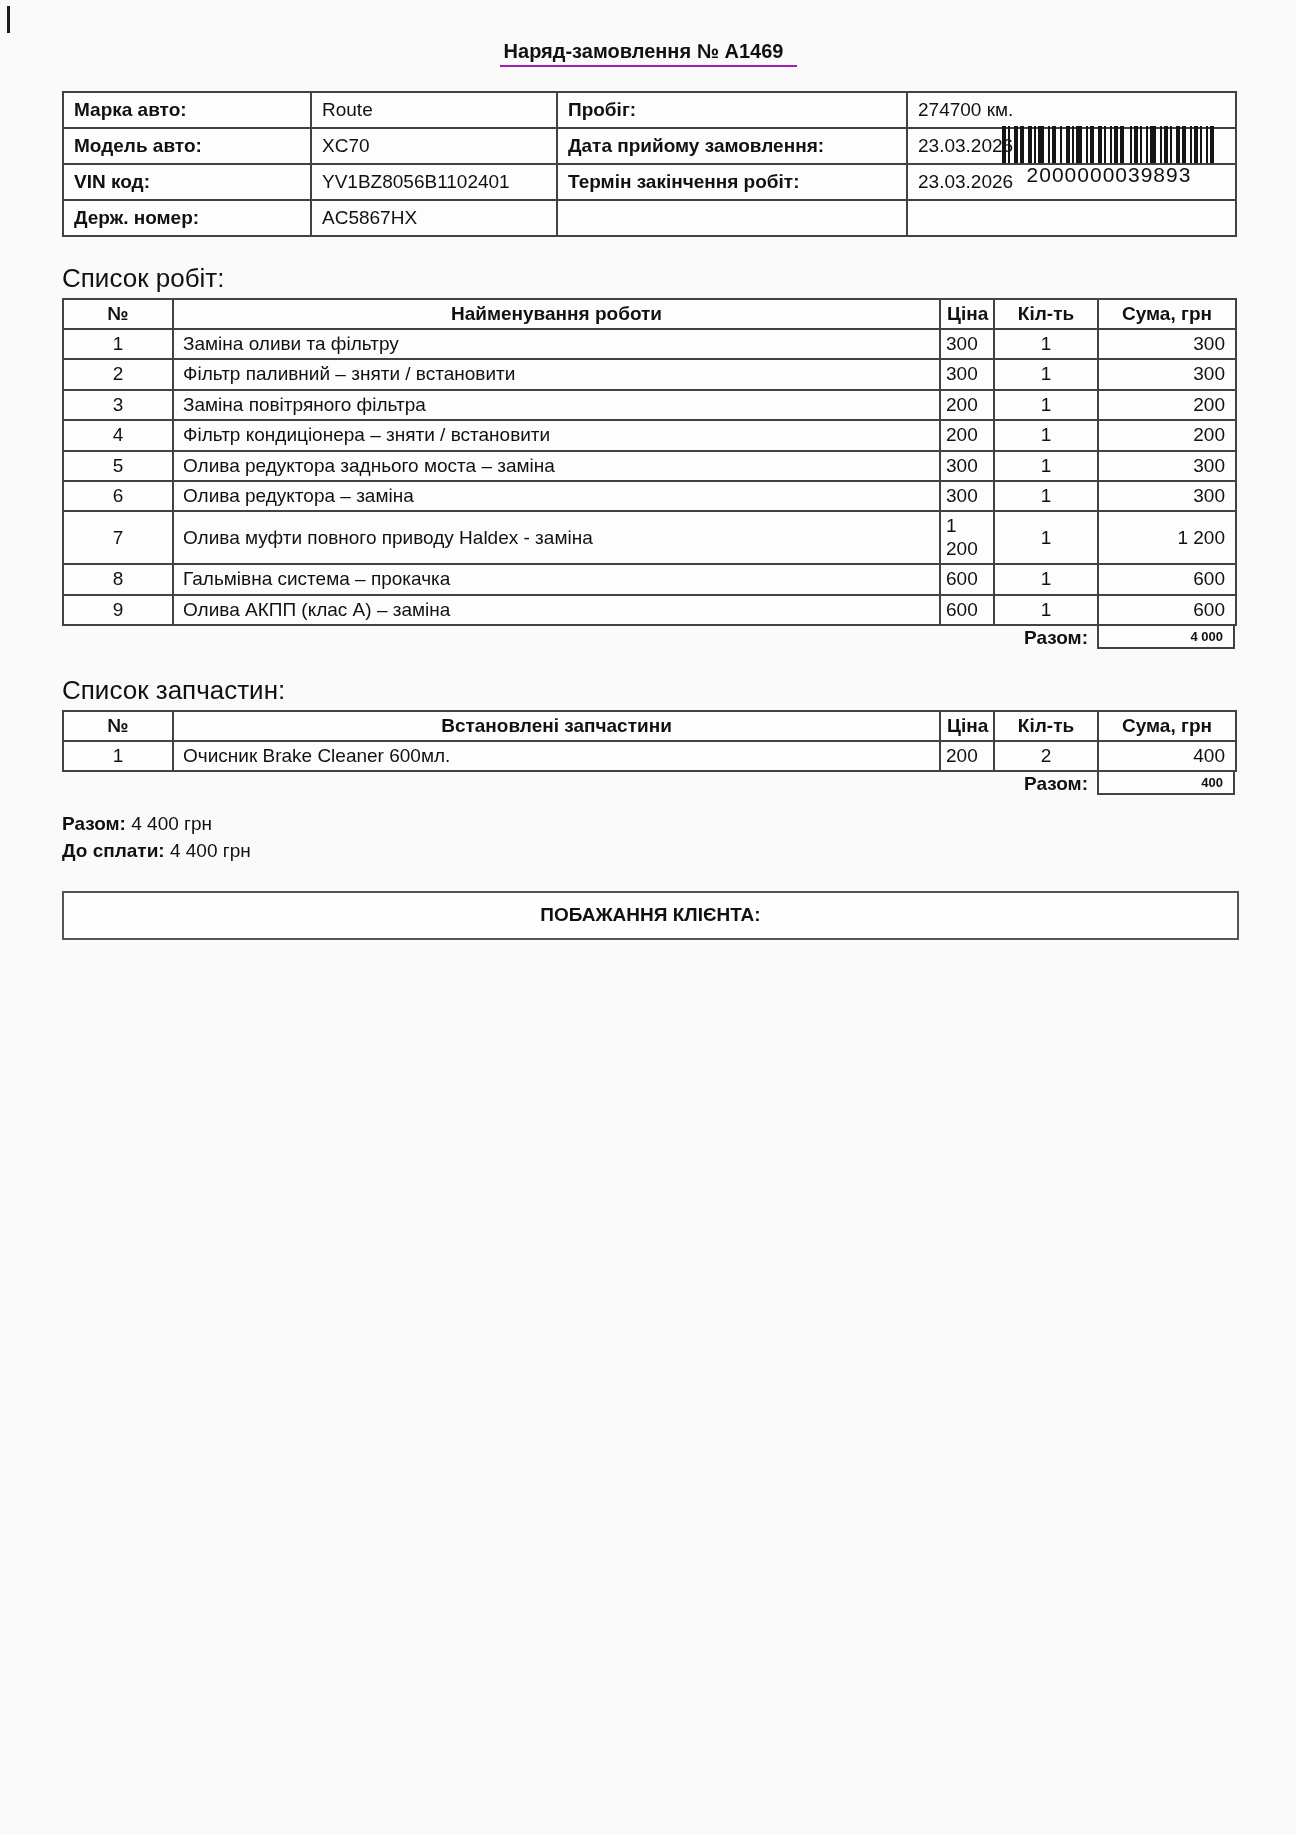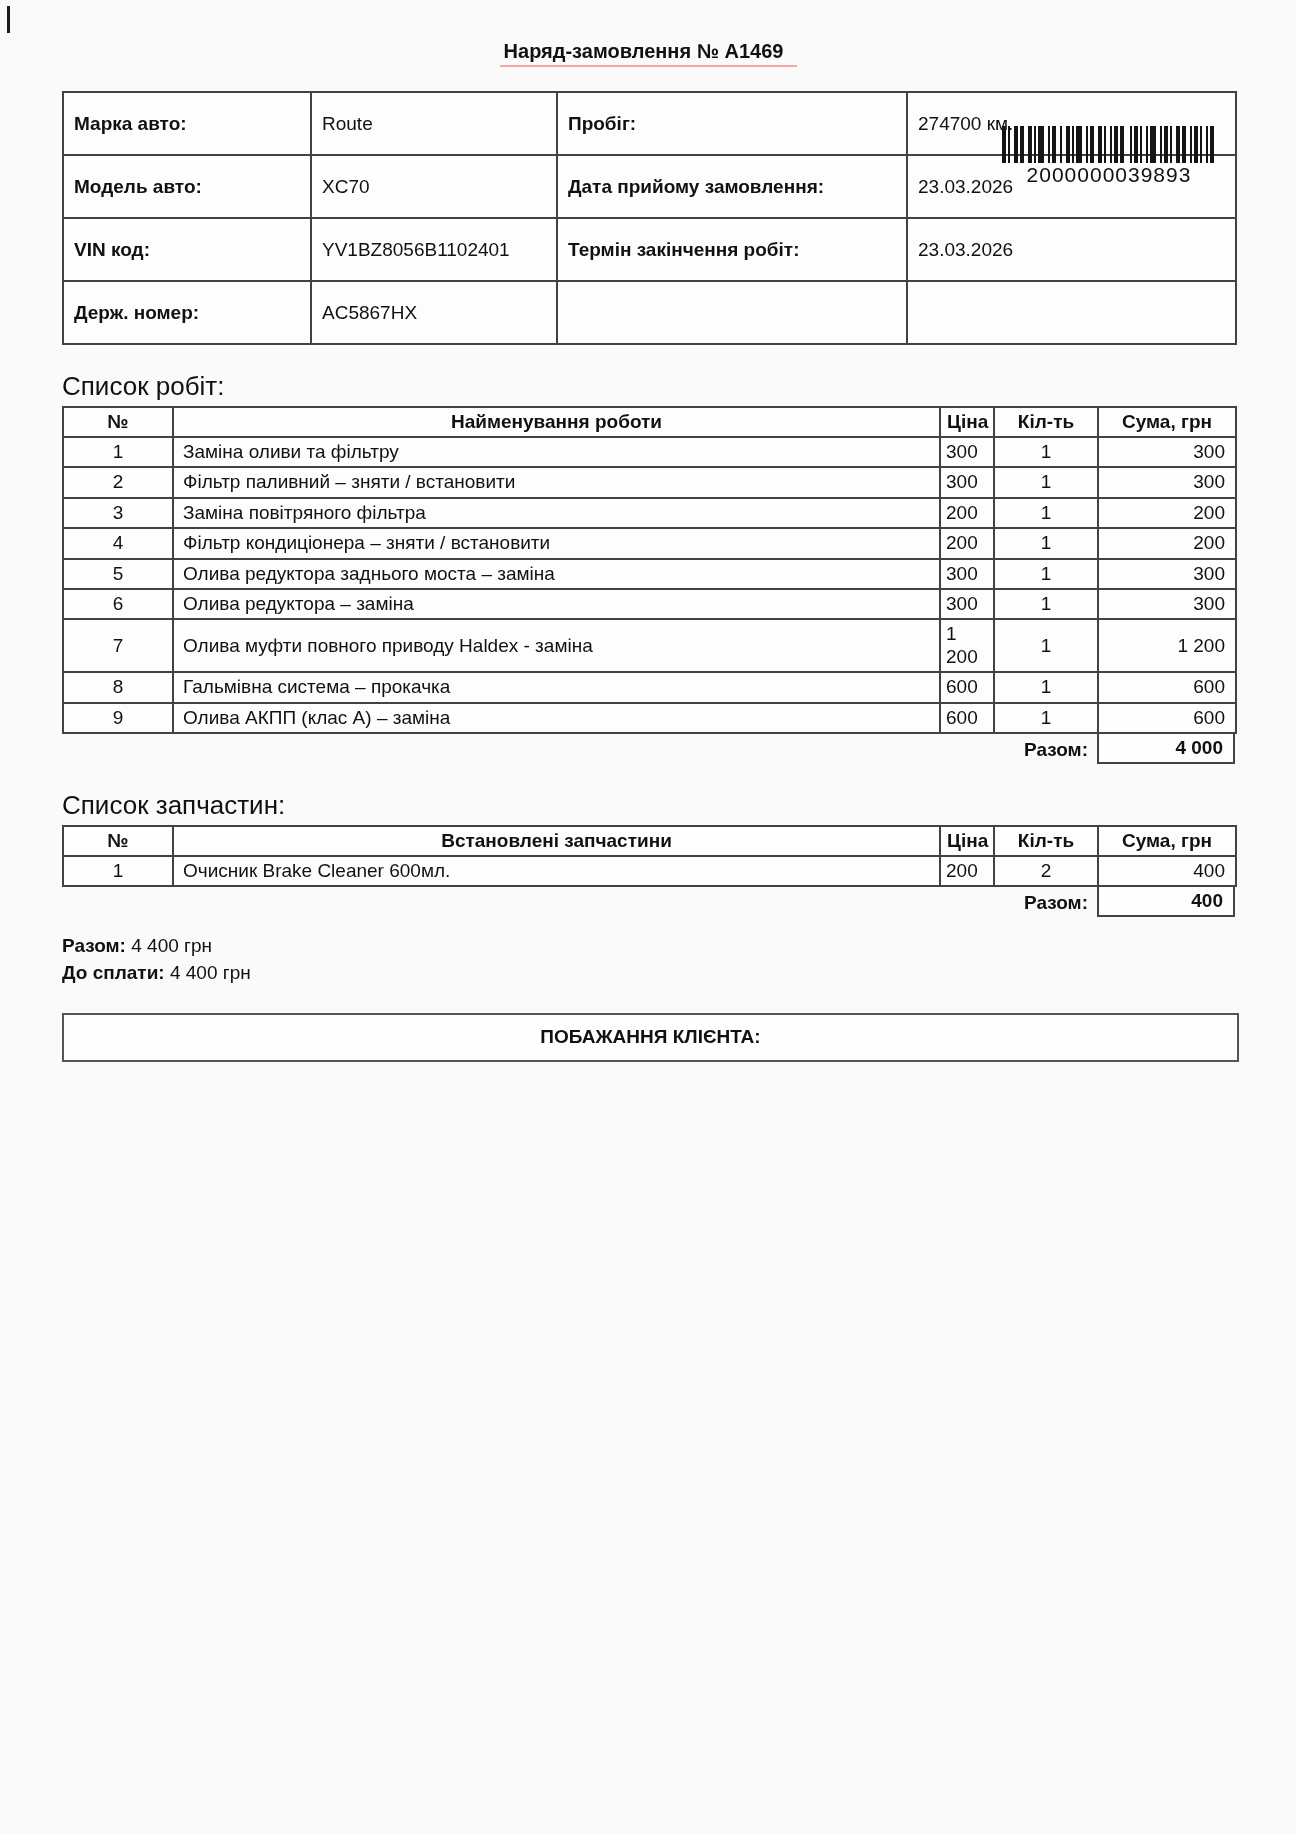--- a/index.html
+++ b/index.html
@@ -33,30 +33,30 @@
   }
   .barcode-bars { display: flex; height: 37px; width: 214px; }
   .bc-bit { flex: none; width: 2px; height: 100%; }
   .bc-bit.on { background: #151515; }
   .barcode-number { font-size: 21px; letter-spacing: 1px; margin-top: 0px; white-space: nowrap; }
 
   
   .title-wrap { text-align: center; margin-top: 40px; }
   .doc-title {
     display: inline-block; font-size: 20px; font-weight: bold;
-    border-bottom: 2px solid #fca5a5; padding: 0 14px 2px 4px;
+    border-bottom: 2px solid #a21caf; padding: 0 14px 2px 4px;
   }
 
   
   table { border-collapse: collapse; width: 1173px; table-layout: fixed; }
   td, th { border: 2px solid #424242; font-size: 19px; overflow: hidden; }
 
   
   .vehicle-table { margin-top: 24px; }
-  .vehicle-table td { height: 63px; padding: 2px 10px; background: #fdfdfd; }
+  .vehicle-table td { height: 36px; padding: 2px 10px; background: #fdfdfd; }
   .v-label { font-weight: bold; }
 
   
   .section-label { margin-top: 26px; margin-bottom: 4px; font-size: 26px; }
 
   .items-table th { padding: 3px 6px; text-align: center; font-weight: bold; background:#fdfdfd; }
   .items-table td { padding: 3px 6px; line-height: 1.18; background:#fdfdfd; }
   .cell-num { text-align: center; }
   .cell-name { text-align: left; padding-left: 9px !important; }
   .cell-price { text-align: left; padding-left: 5px !important; padding-right: 2px !important; }
@@ -67,21 +67,21 @@
   .totals-row {
     width: 1173px; display: flex; justify-content: flex-end; align-items: stretch;
     margin-top: -2px;
   }
   .totals-label {
     font-weight: bold; font-size: 19px; align-self: center;
     margin-right: 9px; padding-top: 3px;
   }
   .totals-sum {
     width: 138px; border: 2px solid #424242; background:#fdfdfd;
-    font-weight: bold; font-size: 19px; text-align: right;
+    font-weight: bold; font-size: 13px; text-align: right;
     padding: 3px 10px 3px 2px;
   }
 
   
   .summary { margin-top: 16px; font-size: 19px; line-height: 1.4; }
   .summary .lbl { font-weight: bold; }
 
   
   .wishes-box {
     margin-top: 26px; width: 1177px; border: 2px solid #555; background: #fefefe;

